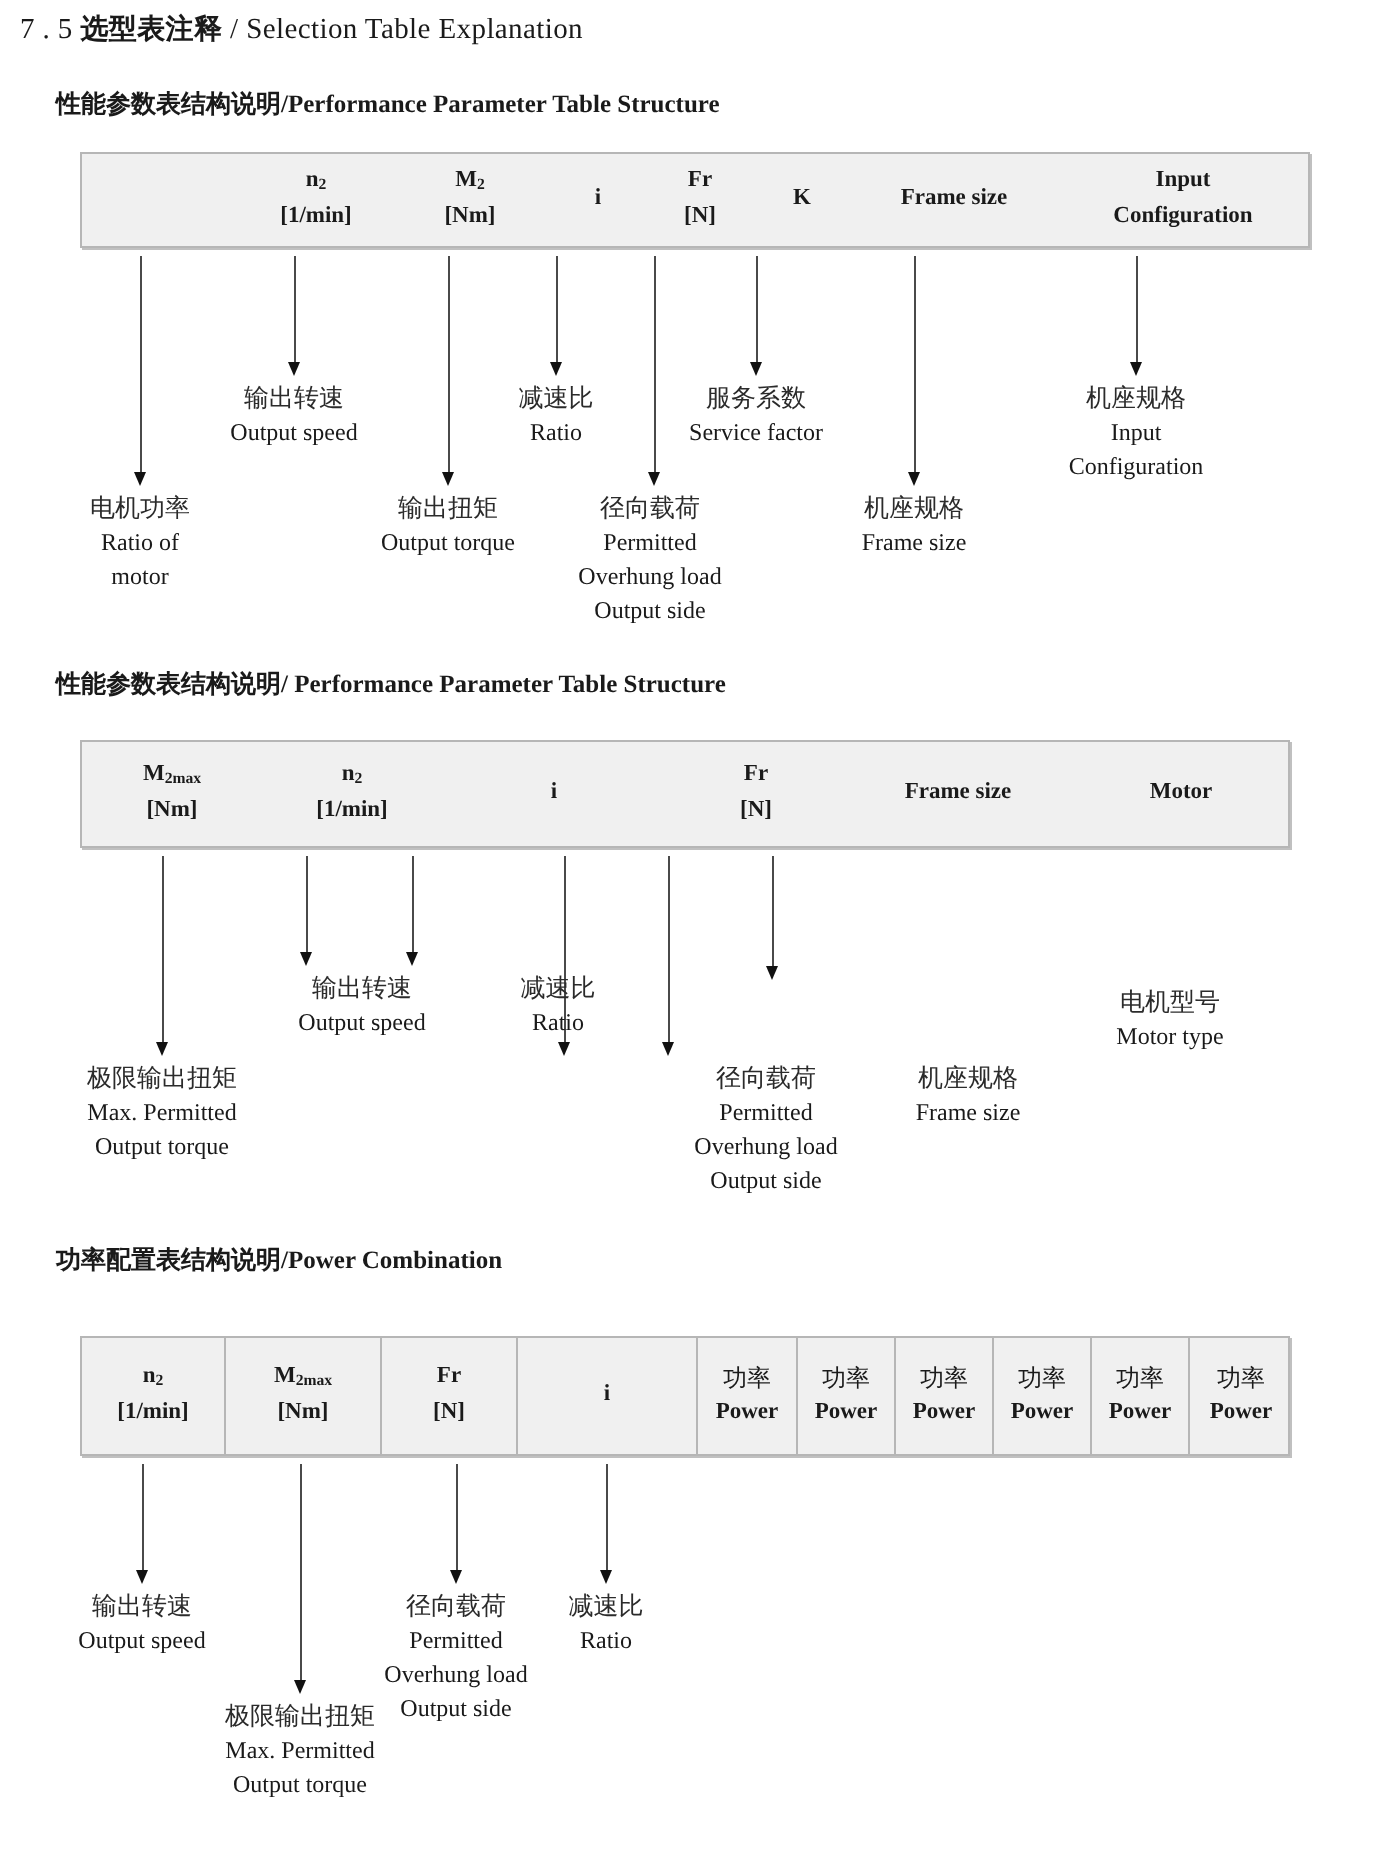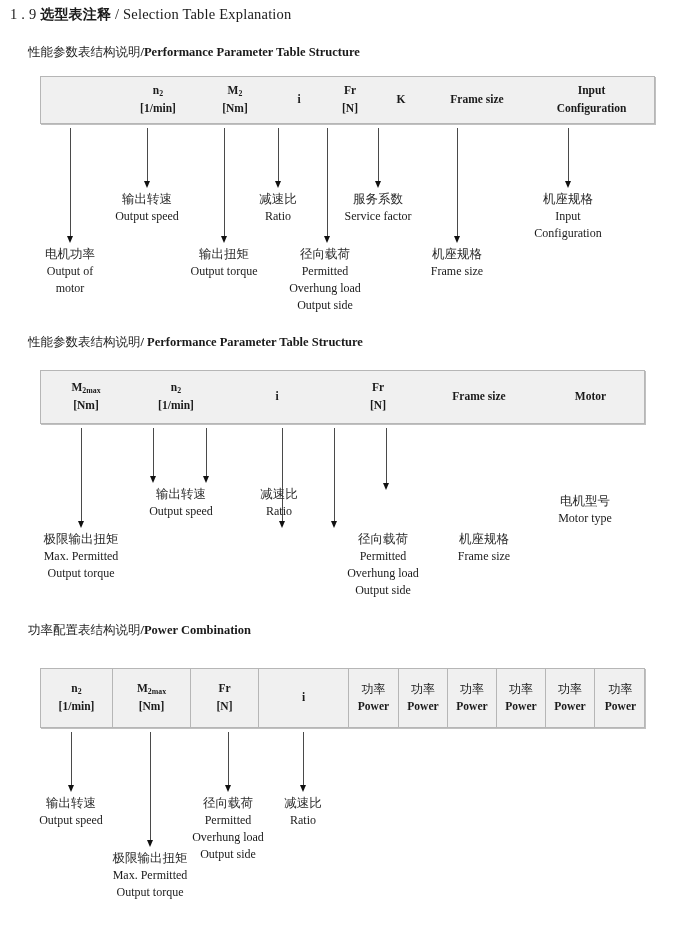--- a/index.html
+++ b/index.html
@@ -31,21 +31,21 @@
     text-align: center;
   }
   .doc-title .en { font-family: "Liberation Serif", serif; font-size: 14.5px; }
 
   .section-heading {
     font-size: 12.5px;
     white-space: nowrap;
   }
   .section-heading .cn {
     font-family: "DejaVu Sans", sans-serif;
-    font-weight: normal;
+    font-weight: bold;
     font-size: 12.5px;
   }
   .section-heading .sep {
     font-family: "Liberation Serif", serif;
     font-weight: bold;
   }
   .section-heading .en {
     font-family: "Liberation Serif", serif;
     font-weight: bold;
     font-size: 12.5px;
@@ -118,21 +118,21 @@
     display: block;
     font-family: "Liberation Serif", "DejaVu Serif", serif;
     font-size: 12px;
     color: #1a1a1a;
   }
 </style>
 </head>
 <body>
 
 <div class="abs doc-title">
-  <span class="num">1 . 9</span>
+  <span class="num">7 . 5</span>
   <span class="cn">选型表注释</span>
   <span class="en">/</span>
   <span class="en">Selection Table Explanation</span>
 </div>
 
 <div class="abs section-heading" style="left:28px; top:44px;">
   <span class="cn">性能参数表结构说明</span><span class="sep">/</span><span class="en">Performance Parameter Table Structure</span>
 </div>
 
 <div class="abs tbl" style="left:40px; top:76px; width:615px; height:48px;">
@@ -191,21 +191,21 @@
   <div class="shaft" style="height:108px;"></div>
     <div class="head" style="top:108px;"></div>
 </div>
 <div class="arrow" style="left:564px; top:128px; height:60px;">
   <div class="shaft" style="height:53px;"></div>
     <div class="head" style="top:53px;"></div>
 </div>
 
 <div class="note" style="left:70px; top:245px; transform:translateX(-50%);">
   <span class="cn">电机功率</span>
-  <span class="en">Output of</span>
+  <span class="en">Ratio of</span>
   <span class="en">motor</span>
 </div>
 <div class="note" style="left:147px; top:190px; transform:translateX(-50%);">
   <span class="cn">输出转速</span>
   <span class="en">Output speed</span>
 </div>
 <div class="note" style="left:224px; top:245px; transform:translateX(-50%);">
   <span class="cn">输出扭矩</span>
   <span class="en">Output torque</span>
 </div>

